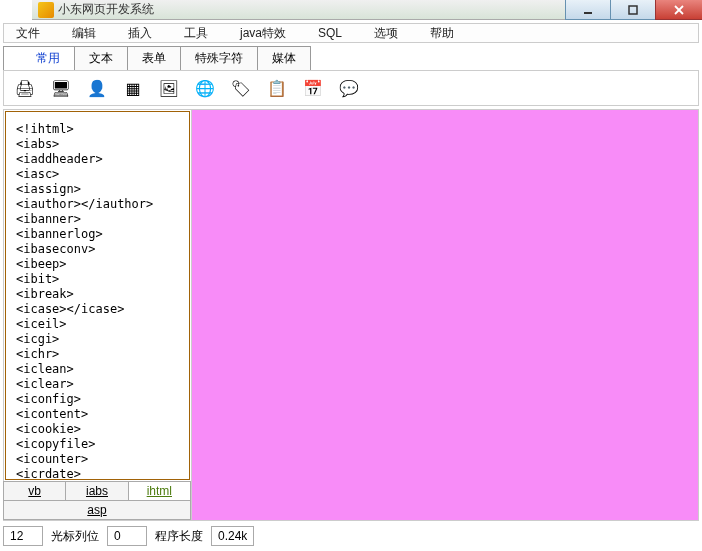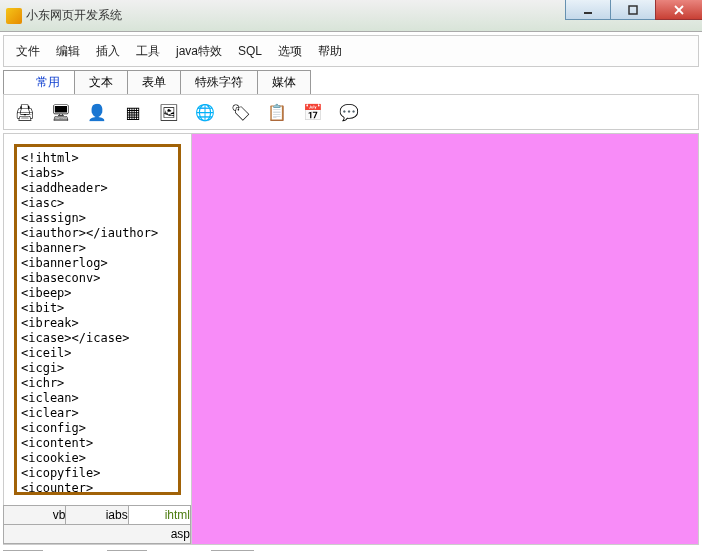--- a/index.html
+++ b/index.html
@@ -1,37 +1,37 @@
 <!DOCTYPE html>
 <html><head>
 <meta charset="utf-8">
 <style>
 * { margin: 0; padding: 0; box-sizing: border-box; }
 body { font-family: "Microsoft YaHei", "SimSun", sans-serif; font-size: 12px; background: #fff; width: 702px; height: 551px; overflow: hidden; }
-.titlebar { height: 32px; background: linear-gradient(to bottom, #f0f0f0, #d8e4d8); display: flex; align-items: center; justify-content: space-between; border-bottom: 1px solid #aaa; }
+.titlebar { height: 20px; background: linear-gradient(to bottom, #f0f0f0, #d8e4d8); display: flex; align-items: center; justify-content: space-between; border-bottom: 1px solid #aaa; margin-left: 32px; }
 .title-left { display: flex; align-items: center; gap: 4px; padding-left: 6px; }
 .app-icon { width: 16px; height: 16px; background: linear-gradient(135deg,#f5c518 0%,#e68a00 100%); border-radius: 2px; }
 .title-text { font-size: 12px; color: #333; }
 .win-controls { display: flex; height: 100%; }
 .win-btn { width: 46px; height: 20px; display: flex; align-items: center; justify-content: center; border: 1px solid #6691b0; border-top: none; color: #333; cursor: pointer; margin-right: -1px; }
 .win-min, .win-max { background: linear-gradient(to bottom,#e8f1f8,#c5d9ea); }
 .win-close { background: linear-gradient(to bottom,#e9847d,#c84035); color: #fff; width: 48px; border-color:#933; }
-.menubar { height: 32px; background: #fdfdfd; border: 1px solid #ccc; margin: 3px; display: flex; align-items: center; padding: 0 12px; gap: 16px; }
+.menubar { height: 20px; background: #fdfdfd; border: 1px solid #ccc; margin: 3px; display: flex; align-items: center; padding: 0 12px; gap: 32px; }
 .menu-item { cursor: pointer; color: #222; }
 .tabs { display: flex; margin: 0 3px; }
 .tab { padding: 3px 14px; border: 1px solid #999; border-bottom: none; background: #fafafa; cursor: pointer; margin-right: -1px; }
 .tab.active { color: #1040d0; background: #fff; position: relative; padding-left: 32px; }
 .toolbar { height: 36px; border: 1px solid #ccc; margin: 0 3px; display: flex; align-items: center; gap: 14px; padding: 0 10px; background:#fff; }
 .tool-icon { width: 22px; height: 22px; display: flex; align-items: center; justify-content: center; font-size: 16px; cursor: pointer; }
 .content { display: flex; margin: 3px; border: 1px solid #ccc; height: 412px; }
 .sidebar { width: 188px; display: flex; flex-direction: column; border-right: 1px solid #ccc; }
-.tag-list { flex: 1; overflow-y: scroll; border: 3px solid #a16207; margin: 10px; padding: 4px; font-family: "SimSun", monospace; font-size: 12px; line-height: 15px; }
+.tag-list { flex: 1; overflow-y: scroll; border: 1px solid #a16207; margin: 1px; padding: 10px; font-family: "SimSun", monospace; font-size: 12px; line-height: 15px; }
 .tag-item { white-space: nowrap; cursor: pointer; }
 .bottom-tabs { display: flex; flex-wrap: wrap; border-top: 1px solid #aaa; }
-.btab { flex: 1 0 33%; text-align: right; padding: 2px 0; border: 1px solid #aaa; margin: -1px 0 0 -1px; cursor: pointer; background:#f4f4f4; }
+.btab { flex: 1 0 33%; text-align: center; padding: 2px 0; border: 1px solid #aaa; margin: -1px 0 0 -1px; cursor: pointer; background:#f4f4f4;text-decoration:underline; }
 .btab.active { color: #4d7c0f; background: #fff; }
 .btab.full { flex: 1 0 100%; }
 .editor { flex: 1; background: #f88cf8; }
 .statusbar { height: 24px; display: flex; align-items: center; margin: 0 3px 3px; gap: 2px; font-size: 12px; }
 .status-cell { border: 1px solid #aaa; padding: 2px 6px; background: #fff; min-width: 40px; }
 .status-label { padding: 2px 6px; }
 ::-webkit-scrollbar { width: 16px; }
 ::-webkit-scrollbar-track { background:#eee; border:1px solid #ccc; }
 ::-webkit-scrollbar-thumb { background:#ccc; border:1px solid #999; }
 </style>

